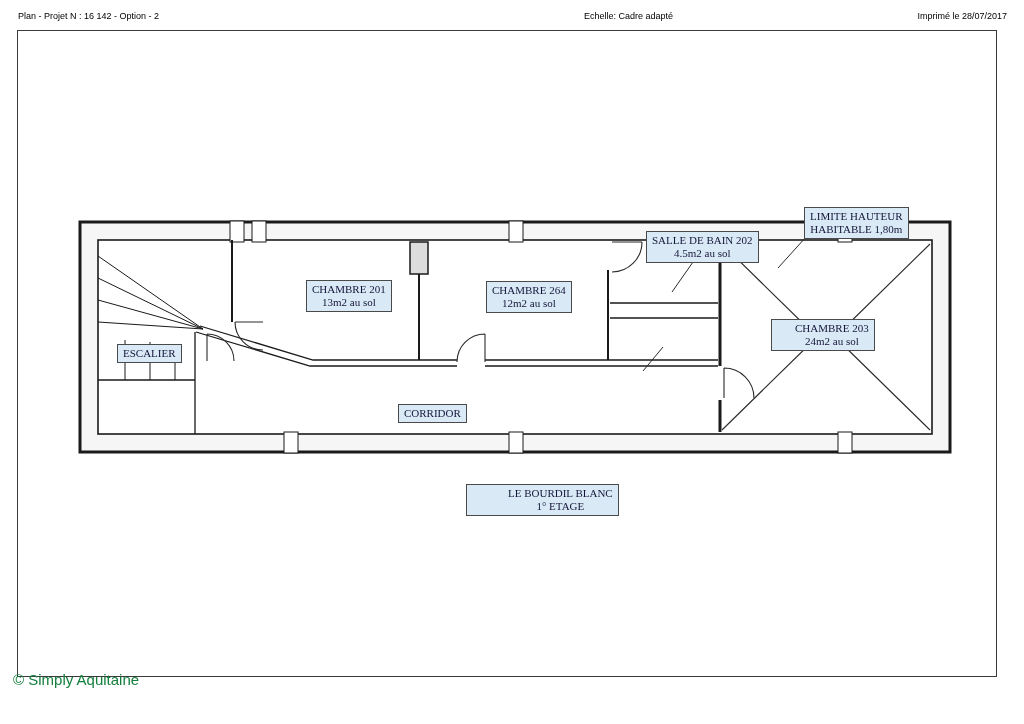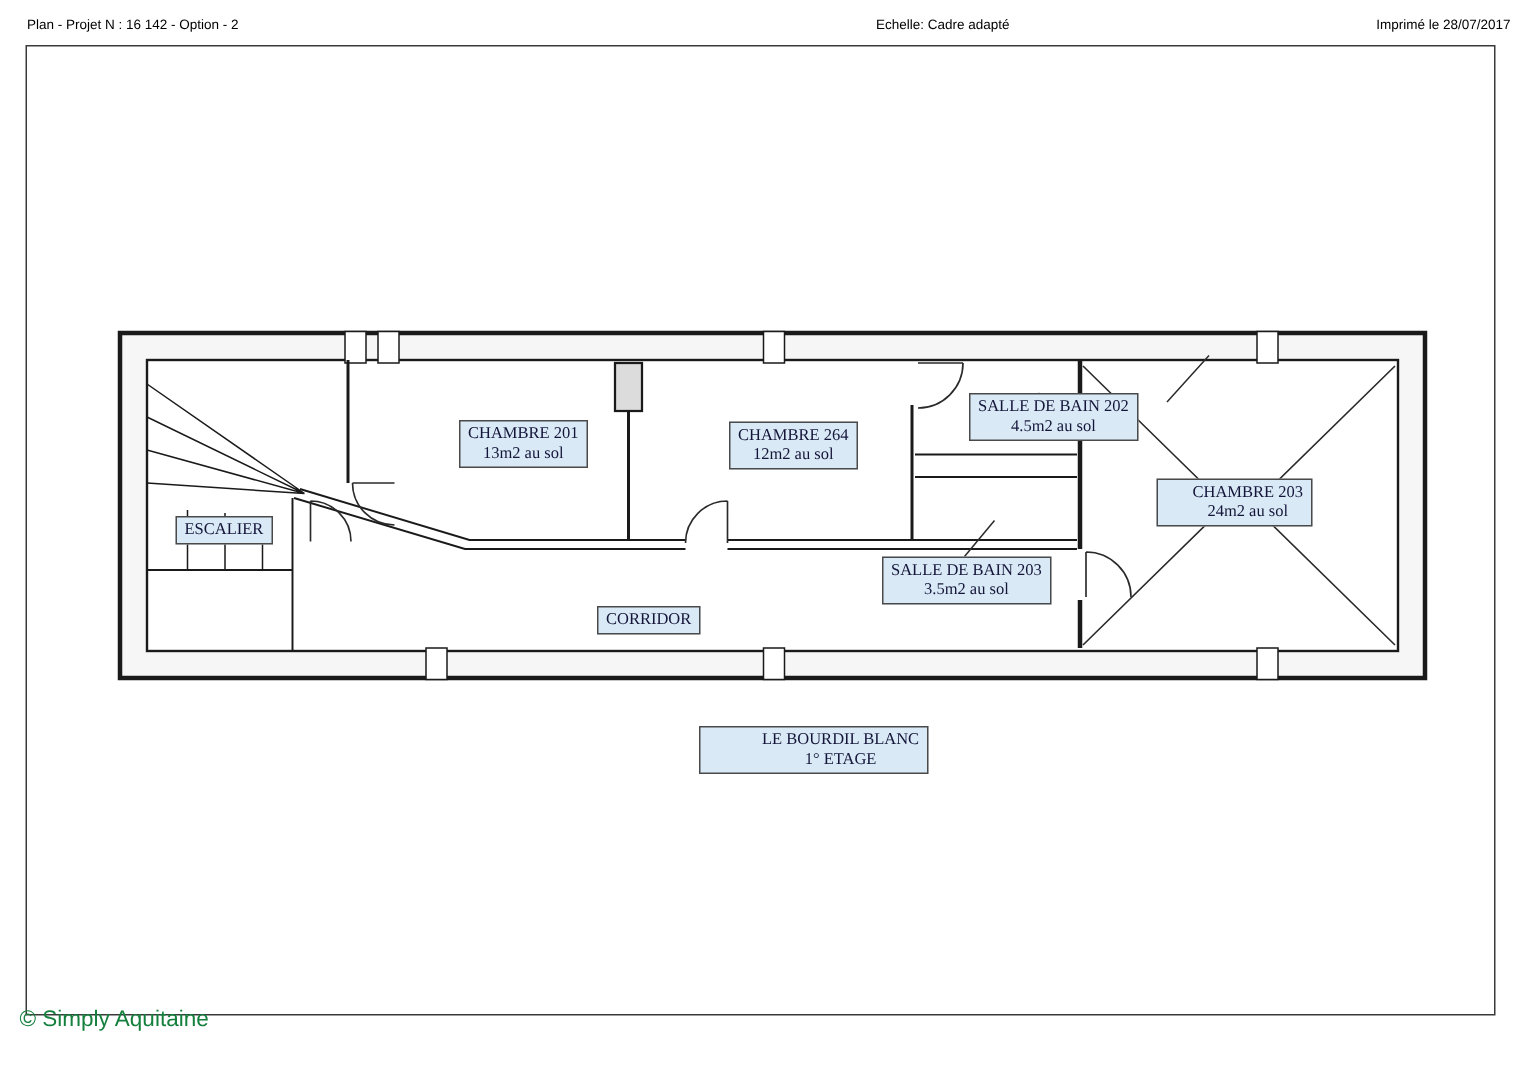--- a/index.html
+++ b/index.html
@@ -94,35 +94,35 @@
   <div class="plan-label" style="left:306px; top:280px;">
     <span>CHAMBRE 201</span>
     <span>13m2 au sol</span>
   </div>
 
   <div class="plan-label" style="left:486px; top:281px;">
     <span>CHAMBRE 264</span>
     <span>12m2 au sol</span>
   </div>
 
-  <div class="plan-label" style="left:646px; top:231px;margin-top:31px;">
+  <div class="plan-label" style="left:646px; top:231px;">
     <span>SALLE DE BAIN 202</span>
     <span>4.5m2 au sol</span>
   </div>
 
+  <div class="plan-label" style="left:804px; top:207px;">
+    <span>LIMITE HAUTEUR</span>
+    <span>HABITABLE 1,80m</span>
+  </div>
 
   <div class="plan-label" style="left:771px; top:319px;padding-left:23px;">
     <span>CHAMBRE 203</span>
     <span>24m2 au sol</span>
   </div>
 
-  <div class="plan-label" style="left:588px; top:371px;">
-    <span>SALLE DE BAIN 203</span>
-    <span>3.5m2 au sol</span>
-  </div>
 
   <div class="plan-label" style="left:117px; top:344px;">
     <span>ESCALIER</span>
   </div>
 
   <div class="plan-label" style="left:398px; top:404px;">
     <span>CORRIDOR</span>
   </div>
 
   <div class="plan-label" style="left:466px; top:484px;padding-left:41px;">

